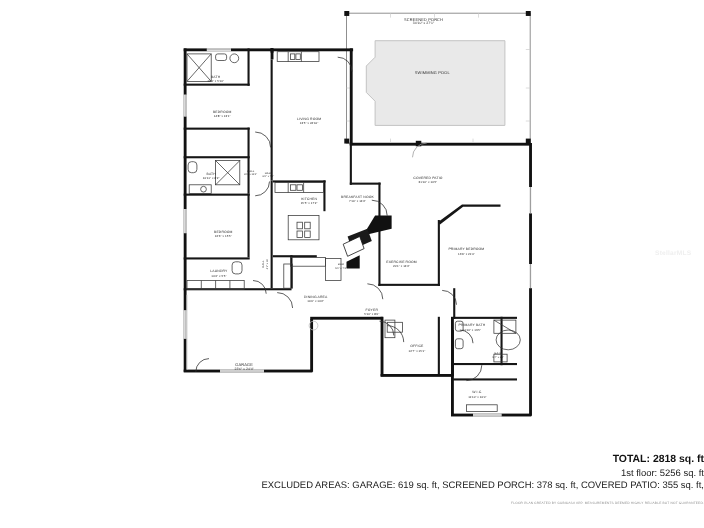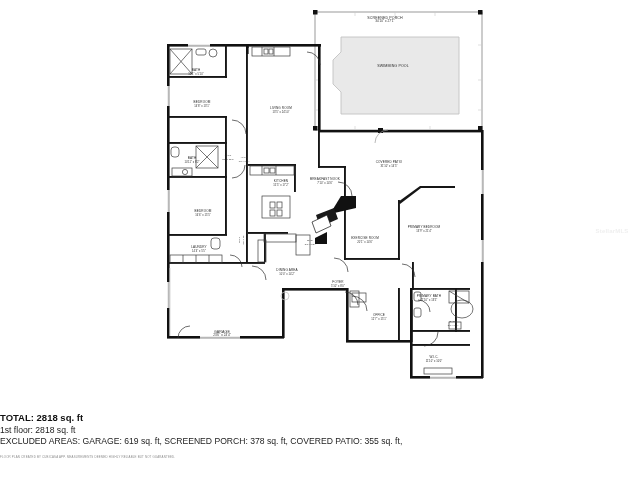--- a/index.html
+++ b/index.html
@@ -16,21 +16,21 @@
   }
   .room-label .nm{display:block;font-size:3.1px;letter-spacing:.12px;}
   .room-label .dm{display:block;font-size:2.7px;letter-spacing:.05px;}
   .room-label.big .nm{font-size:3.6px;}
   .room-label.big .dm{font-size:3.1px;}
   .room-label.tiny .nm{font-size:2.5px;}
   .room-label.tiny .dm{font-size:2.3px;}
   .room-label.rot{transform:translate(-50%,-50%) rotate(-90deg);}
 
   #footer{
-    position:absolute;left:0;top:412px;width:640px;text-align:left;
+    position:absolute;left:0;top:412px;width:640px;text-align:right;
   }
   #footer .total{font-size:9.5px;font-weight:bold;color:#111;margin-bottom:2px;}
   #footer .floor{font-size:8.6px;color:#222;margin-bottom:1px;}
   #footer .excl{font-size:8.6px;color:#222;line-height:1.25;}
   #footer .walls{font-size:8.6px;color:#222;}
   #footer .credit{font-size:2.9px;color:#8d8d8d;margin-top:8px;letter-spacing:.18px;}
 
   #watermark{
     position:absolute;right:4px;top:228px;width:48px;text-align:center;
     font-size:6px;font-weight:bold;color:#efefef;letter-spacing:.2px;
@@ -333,16 +333,16 @@
     <div class="room-label" style="left: 434px; top: 359px;">
       <span class="nm">W.I.C.</span>
       <span class="dm">11'10" x 10'0"</span>
     </div>
   </div>
 
 <div id="watermark">StellarMLS</div>
 
 <div id="footer">
   <div class="total">TOTAL: 2818 sq. ft</div>
-  <div class="floor">1st floor: 2818 sq. ft</div>
+  <div class="floor">1st floor: 5256 sq. ft</div>
   <div class="excl">EXCLUDED AREAS: GARAGE: 619 sq. ft, SCREENED PORCH: 378 sq. ft, COVERED PATIO: 355 sq. ft,</div>
   <div class="credit">FLOOR PLAN CREATED BY CUBICASA APP. MEASUREMENTS DEEMED HIGHLY RELIABLE BUT NOT GUARANTEED.</div>
 </div>
 
 </body></html>

